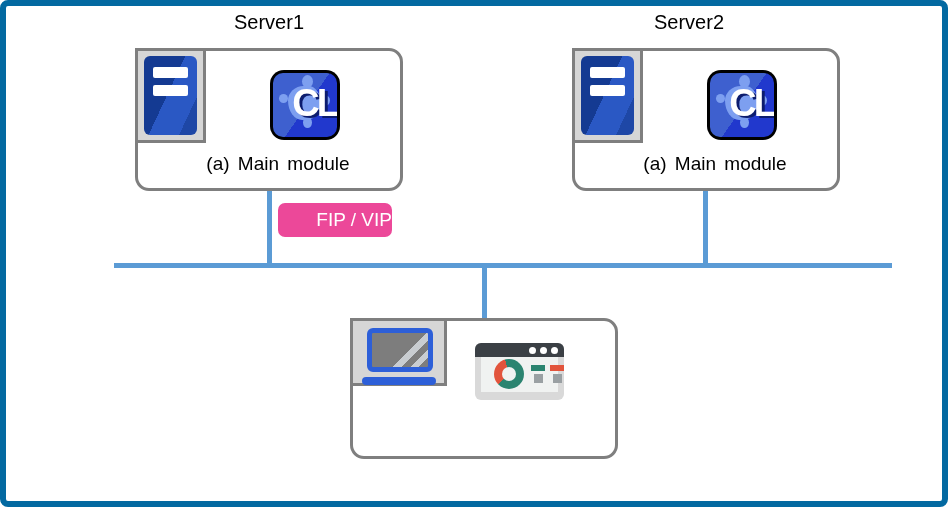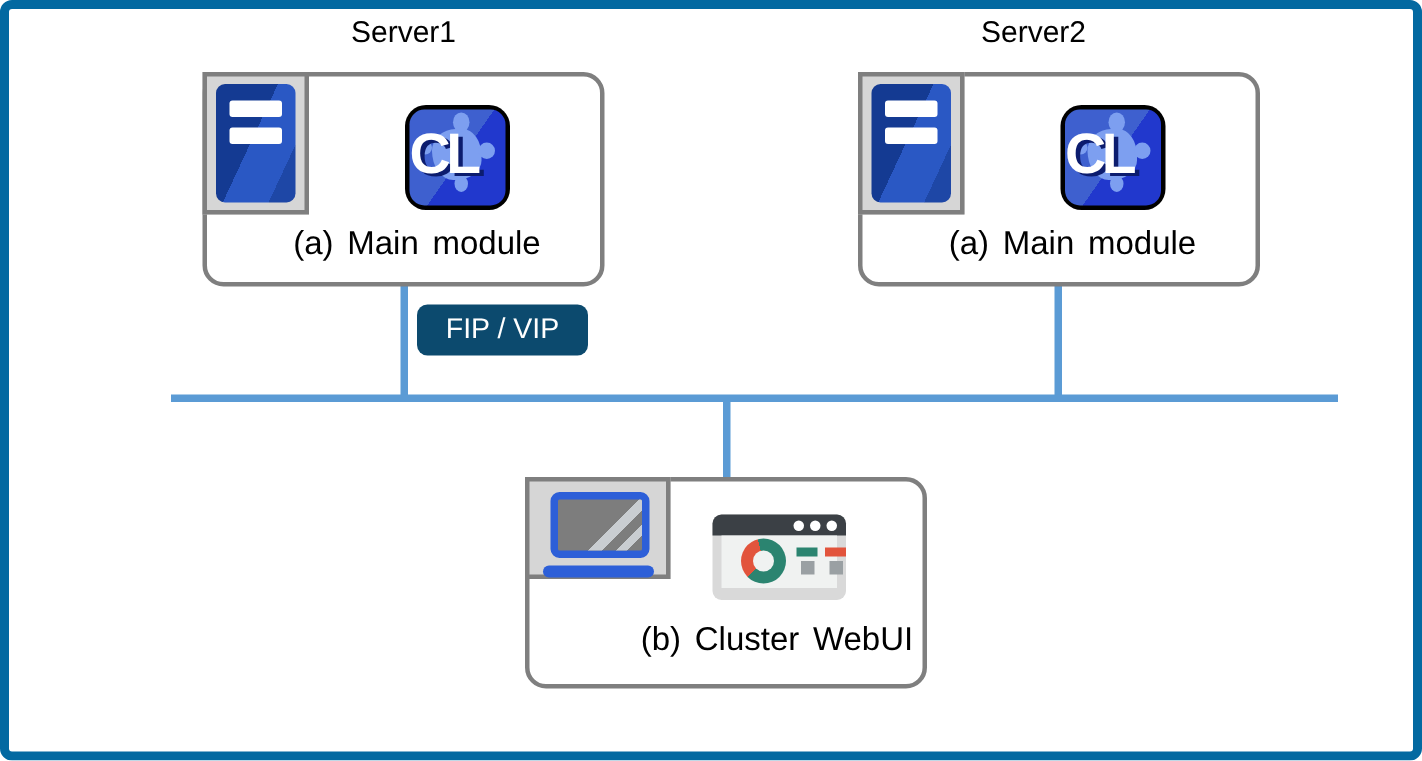--- a/index.html
+++ b/index.html
@@ -22,21 +22,21 @@
   }
 
   
   .node {
     position:absolute; width:268px; height:143px;
     background:#fff; border:3px solid #7f7f7f; border-radius:14px;
   }
   .node.mgmt { height:141px; }
   .module-label {
     position:absolute; left:0; right:0; bottom:13px;
-    text-align:center; font-size:22px; word-spacing:3px; white-space:nowrap;
+    text-align:center; font-size:19px; word-spacing:3px; white-space:nowrap;
   }
   .module-label.shift-sm { transform:translateX(9px); }
   .module-label.shift-lg { transform:translateX(34px); bottom:17px; }
 
   
   .hw {
     position:absolute; left:-3px; top:-3px;
     background:#d6d6d6; border:3px solid #7f7f7f;
   }
   .hw.server-hw { width:71px; height:95px; }
@@ -56,21 +56,21 @@
   .slot.s2 { top:29px; }
 
   
   .cl {
     position:absolute; left:132px; top:19px; width:70px; height:70px;
     background:#000; border-radius:14px; padding:3px;
   }
   .cl-bg {
     position:relative; width:100%; height:100%; border-radius:10px;
     background:linear-gradient(125deg,#3e60cf 52%,#2138cd 52%);
-    overflow:hidden; display:flex; align-items:center; justify-content:flex-start;
+    overflow:hidden; display:flex; align-items:center; justify-content:flex-end;
   }
   .splat { position:absolute; left:9px; top:5px; width:46px; height:50px; }
   .splat i { position:absolute; display:block; background:#7d9ff0; }
   .splat .b1 { left:6px; top:8px; width:33px; height:34px;
                border-radius:50% 40% 55% 45% / 45% 55% 40% 60%; }
   .splat .b2 { left:20px; top:-3px; width:11px; height:13px; border-radius:50%; }
   .splat .b3 { left:37px; top:17px; width:11px; height:11px; border-radius:50%; }
   .splat .b4 { left:21px; top:39px; width:9px; height:11px; border-radius:50%; }
   .splat .b5 { left:-3px; top:16px; width:9px; height:9px; border-radius:50%; }
   .cl-text {
@@ -82,22 +82,22 @@
   
   .line { position:absolute; background:#5b9bd5; }
   .line.h { left:108px; top:257px; width:778px; height:5px; }
   .line.v1 { left:261px; top:184px; width:5px; height:78px; }
   .line.v2 { left:697px; top:184px; width:5px; height:78px; }
   .line.v3 { left:476px; top:261px; width:5px; height:53px; }
 
   
   .chip {
     position:absolute; left:272px; top:197px; width:114px; height:34px;
-    background:#0c4a6e; border-radius:7px; color:#fff;
-    font-size:19px; text-align:center; line-height:34px; white-space:nowrap;
+    background:#ec4899; border-radius:7px; color:#fff;
+    font-size:19px; text-align:right; line-height:34px; white-space:nowrap;
   }
 
   
   .laptop-screen {
     position:absolute; left:14px; top:7px; width:66px; height:44px;
     border:5px solid #2d5fd8; border-radius:6px; background:#7d7d7d;
     overflow:hidden;
   }
   .laptop-screen::after {
     content:""; position:absolute; right:-6px; bottom:-8px;
@@ -217,17 +217,16 @@
         <div class="widget w-teal">
           <i class="bar"></i>
             <i class="sq"></i>
         </div>
         <div class="widget w-red">
           <i class="bar"></i>
             <i class="sq"></i>
         </div>
       </div>
     </div>
-    <div class="module-label shift-lg">(b) Cluster WebUI</div>
   </div>
 
 
 </div>
 
 </body></html>

